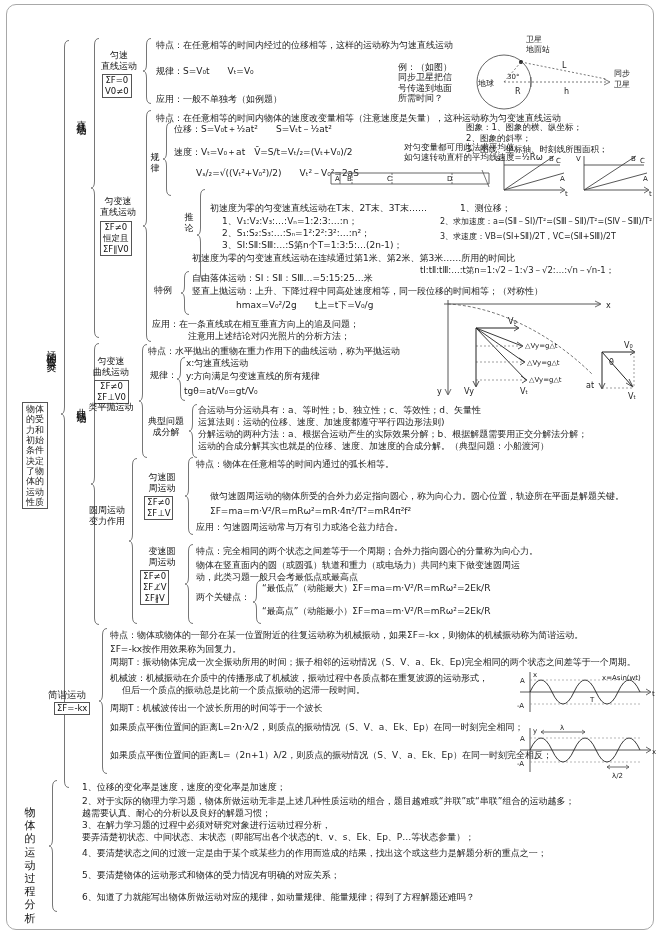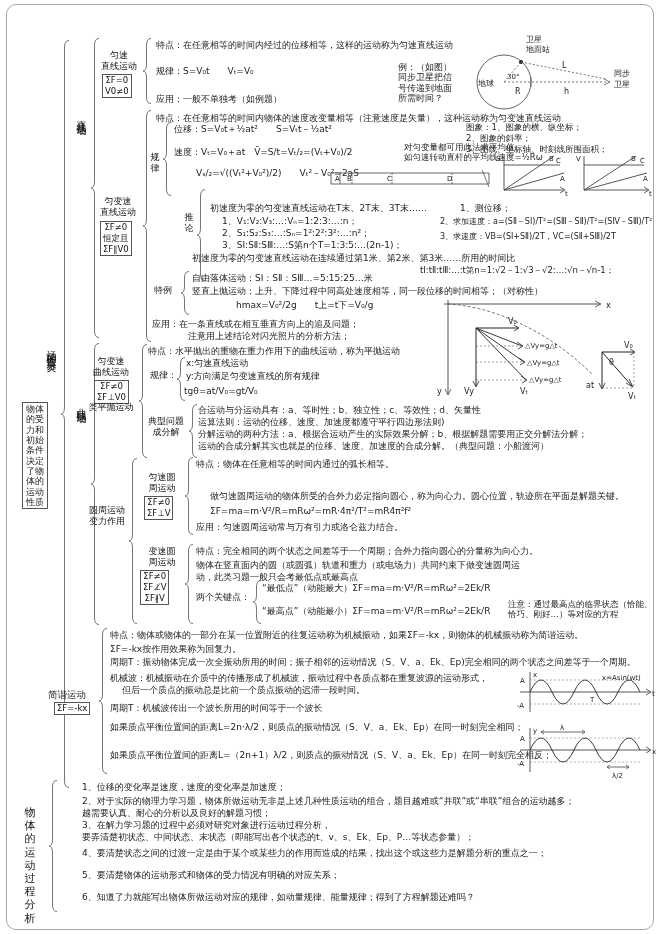--- a/index.html
+++ b/index.html
@@ -267,22 +267,20 @@
     </svg>
   <div class="t" style="left:196px;top:546px">特点：完全相同的两个状态之间差等于一个周期；合外力指向圆心的分量称为向心力。</div>
   <div class="t" style="left:196px;top:560px">物体在竖直面内的圆（或圆弧）轨道和重力（或电场力）共同约束下做变速圆周运</div>
   <div class="t" style="left:196px;top:572px">动，此类习题一般只会考最低点或最高点</div>
   <div class="t" style="left:196px;top:592px">两个关键点：</div>
   <svg class="brace" style="left:252px;top:580px" width="10" height="44" viewBox="0 0 10 44">
       <path d="M9,0.5 Q4.5,0.5 4.5,7 L4.5,15 Q4.5,22 1,22 Q4.5,22 4.5,29 L4.5,37 Q4.5,43.5 9,43.5" fill="none" stroke="#666" stroke-width="0.9"></path>
     </svg>
   <div class="t" style="left:262px;top:583px">“最低点”（动能最大）ΣF=ma=m·V²/R=mRω²=2Ek/R</div>
   <div class="t" style="left:262px;top:606px">“最高点”（动能最小）ΣF=ma=m·V²/R=mRω²=2Ek/R</div>
-  <div class="t pre sm" style="left:508px;top:600px">注意：通过最高点的临界状态（恰能、
-恰巧、刚好…）等对应的方程</div>
 
   <div class="t" style="left:48px;top:690px;font-size:9.5px">简谐运动</div>
   <div class="box" style="left:54px;top:702px">ΣF=-kx</div>
   <svg class="brace" style="left:98px;top:628px" width="10" height="146" viewBox="0 0 10 146">
       <path d="M9,0.5 Q4.5,0.5 4.5,7 L4.5,66 Q4.5,73 1,73 Q4.5,73 4.5,80 L4.5,139 Q4.5,145.5 9,145.5" fill="none" stroke="#666" stroke-width="0.9"></path>
     </svg>
   <div class="t" style="left:110px;top:630px">特点：物体或物体的一部分在某一位置附近的往复运动称为机械振动，如果ΣF=-kx，则物体的机械振动称为简谐运动。</div>
   <div class="t" style="left:110px;top:644px">ΣF=-kx按作用效果称为回复力。</div>
   <div class="t" style="left:110px;top:657px">周期T：振动物体完成一次全振动所用的时间；振子相邻的运动情况（S、V、a、Ek、Ep)完全相同的两个状态之间差等于一个周期。</div>
   <div class="t" style="left:110px;top:673px">机械波：机械振动在介质中的传播形成了机械波，振动过程中各质点都在重复波源的运动形式，</div>

